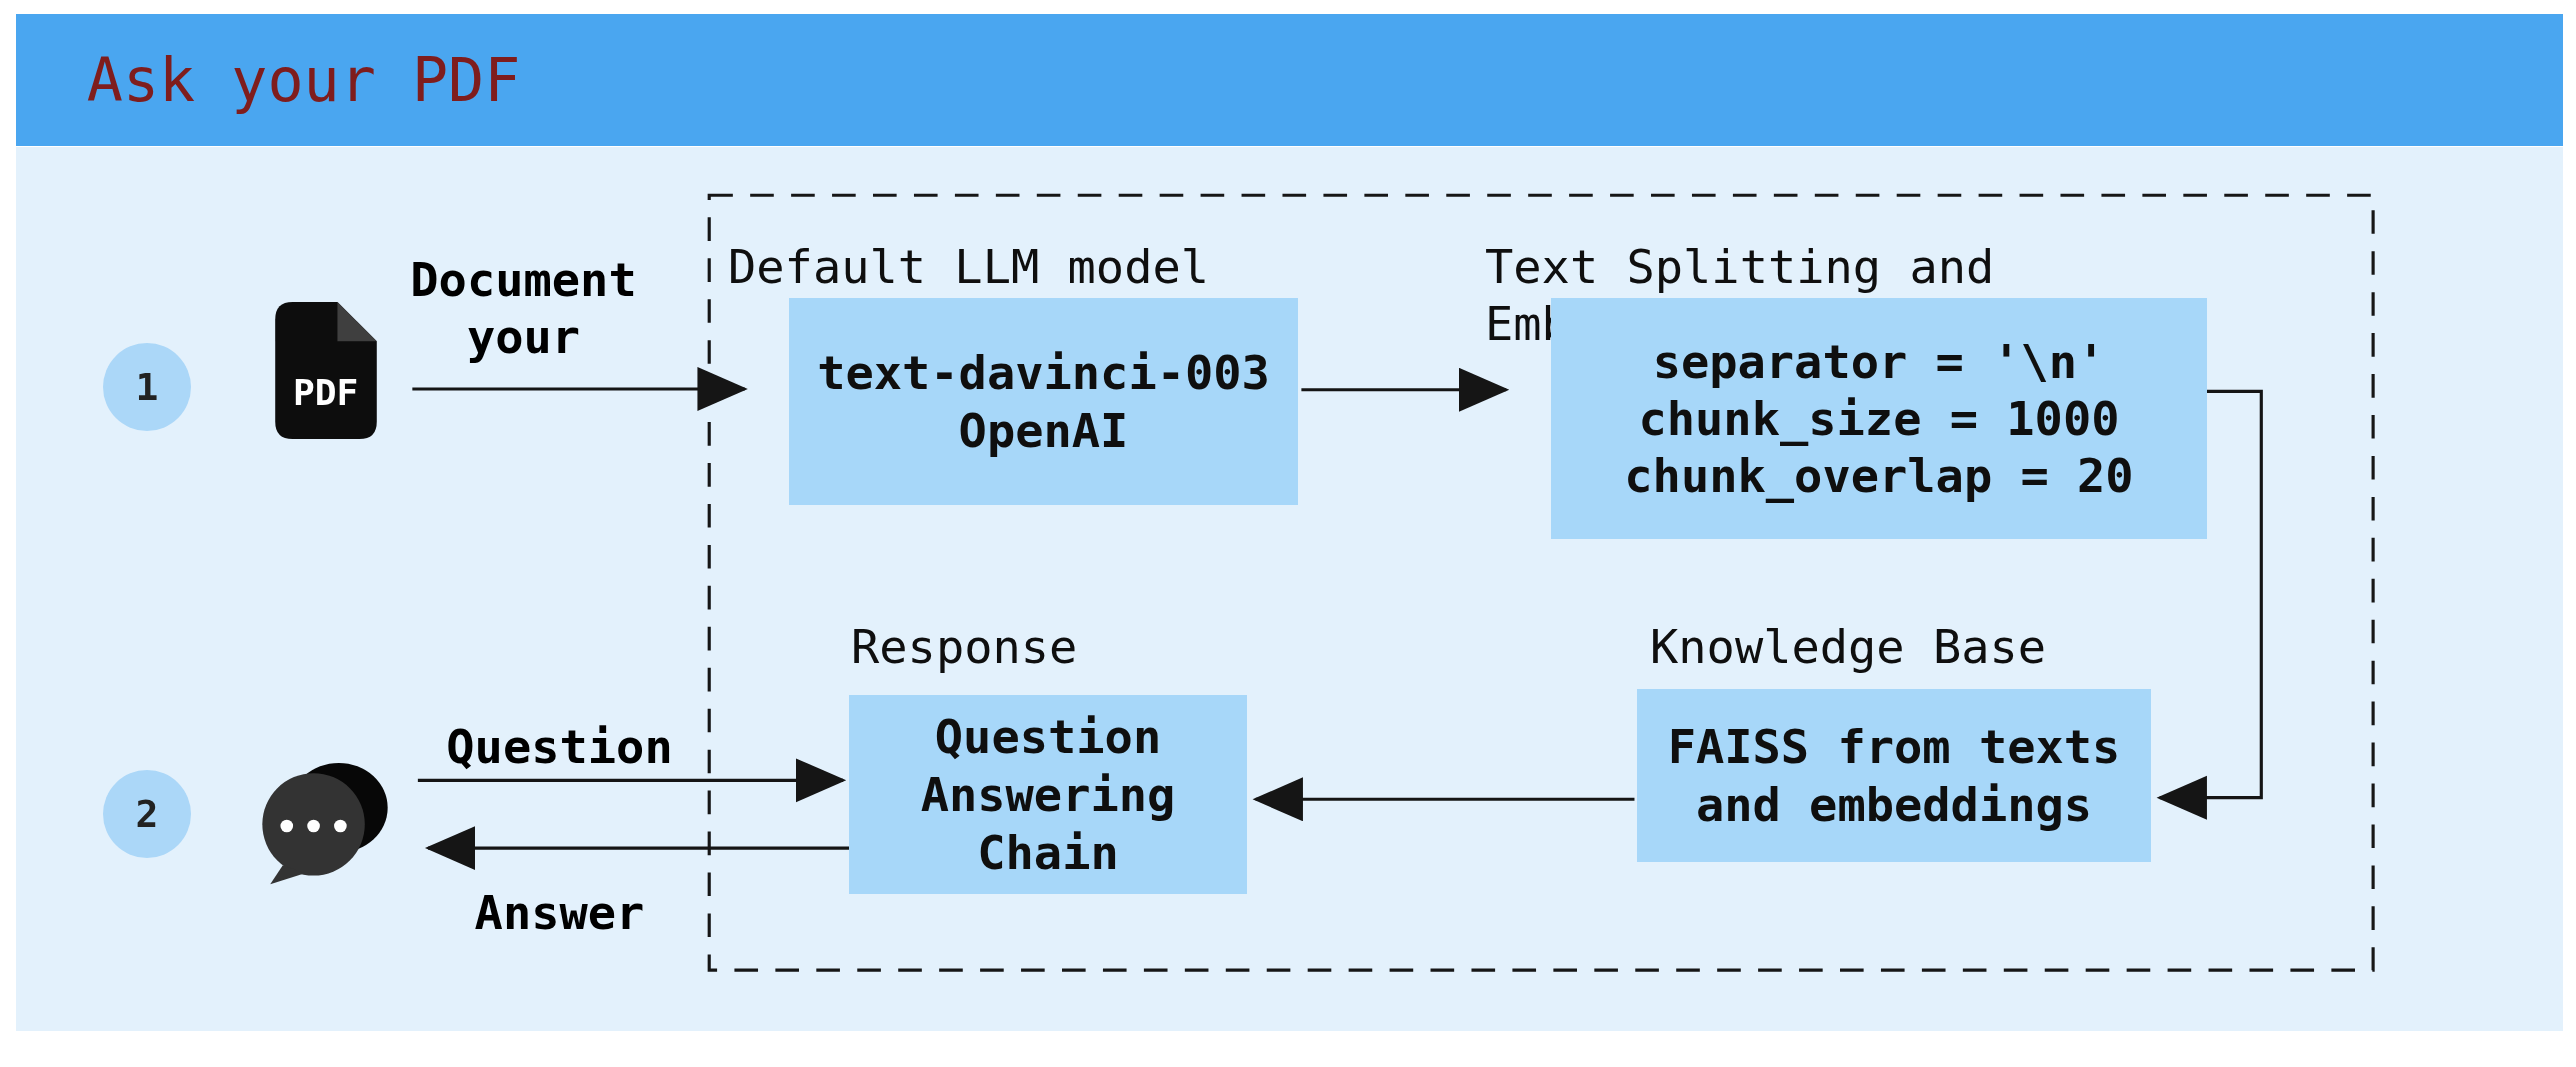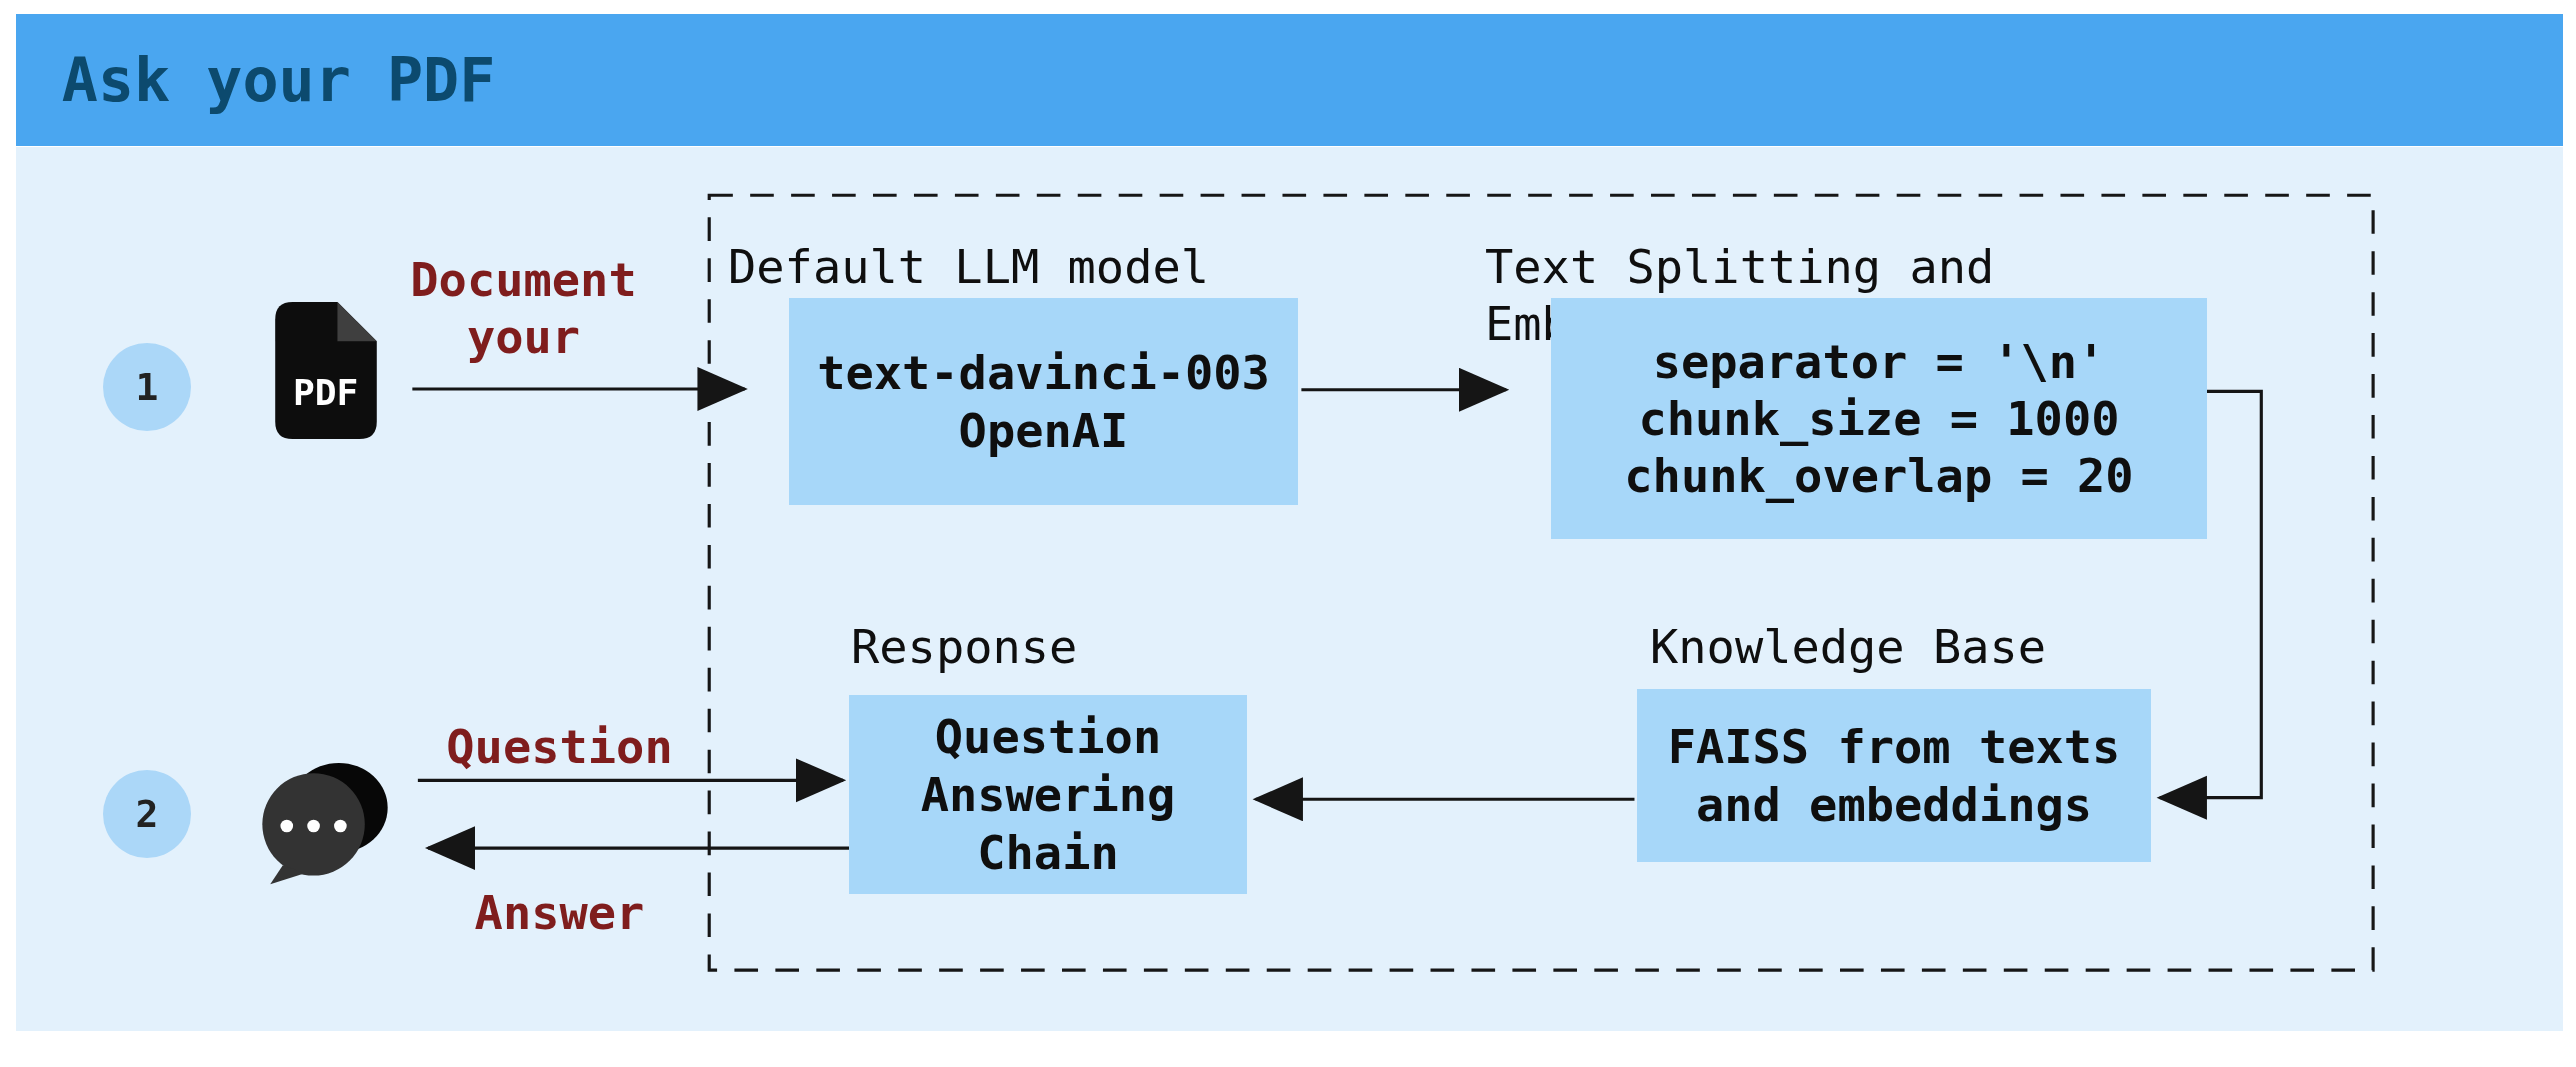--- a/index.html
+++ b/index.html
@@ -1,41 +1,41 @@
 <!DOCTYPE html>
 <html style="font-size:12.6px"><head>
 <meta charset="utf-8">
 <style>
   html,body{margin:0;padding:0;background:#ffffff;}
   .page{position:relative;width:2576px;height:1067px;background:#ffffff;overflow:hidden;
         font-family:"DejaVu Sans Mono", monospace;color:#101010;}
   .header{position:absolute;left:15.8px;top:14px;width:2547px;height:132px;background:#4aa6f0;
           display:flex;align-items:center;}
-  .header .title{font-size:60px;font-weight:bold;padding-left:46px;letter-spacing:0px;color:#0c4a6e;}
+  .header .title{font-size:60px;font-weight:normal;padding-left:71px;letter-spacing:0px;color:#7f1d1d;}
   .panel{position:absolute;left:15.8px;top:147px;width:2547px;height:884px;background:#e3f1fc;}
   .overlay{position:absolute;left:0;top:0;width:2576px;height:1067px;pointer-events:none;}
   .step-circle{position:absolute;width:88px;height:88px;border-radius:50%;background:#abd7f8;
                display:flex;align-items:center;justify-content:center;
                font-size:38px;font-weight:bold;color:#222;}
   #step1{left:103px;top:343px;}
   #step2{left:103px;top:770px;}
   .icon-abs{position:absolute;}
   .node{position:absolute;background:#a7d7f9;display:flex;flex-direction:column;
         align-items:center;justify-content:center;font-size:47px;font-weight:bold;color:#0f0f0f;}
   .node .bline{line-height:58px;white-space:pre;}
   #node-llm{left:789px;top:298px;width:509px;height:207px;align-items:center;}
   #node-split{left:1551px;top:298px;width:656px;height:241px;align-items:center;}
   #node-qa{left:849px;top:695px;width:398px;height:199px;}
   #node-kb{left:1637px;top:689px;width:514px;height:173px;}
   .node-title{position:absolute;font-size:47px;font-weight:normal;line-height:57px;color:#0f0f0f;}
   #title-llm{left:728px;top:238px;width:630px;}
   #title-split{left:1485px;top:238px;width:788px;}
   #title-response{left:851px;top:618px;width:394px;}
   #title-kb{left:1650px;top:618px;width:473px;}
-  .flow-label{position:absolute;text-align:center;font-size:47px;font-weight:bold;line-height:57px;color:#7f1d1d;}
+  .flow-label{position:absolute;text-align:center;font-size:47px;font-weight:bold;line-height:57px;color:#000000;}
   #lbl-docinput{left:366px;top:251px;width:315px;}
   #lbl-question{left:402px;top:718px;width:315px;}
   #lbl-answer{left:402px;top:884px;width:315px;}
 </style>
 </head>
 <body>
 
 <div class="page">
 
   <div class="header">

